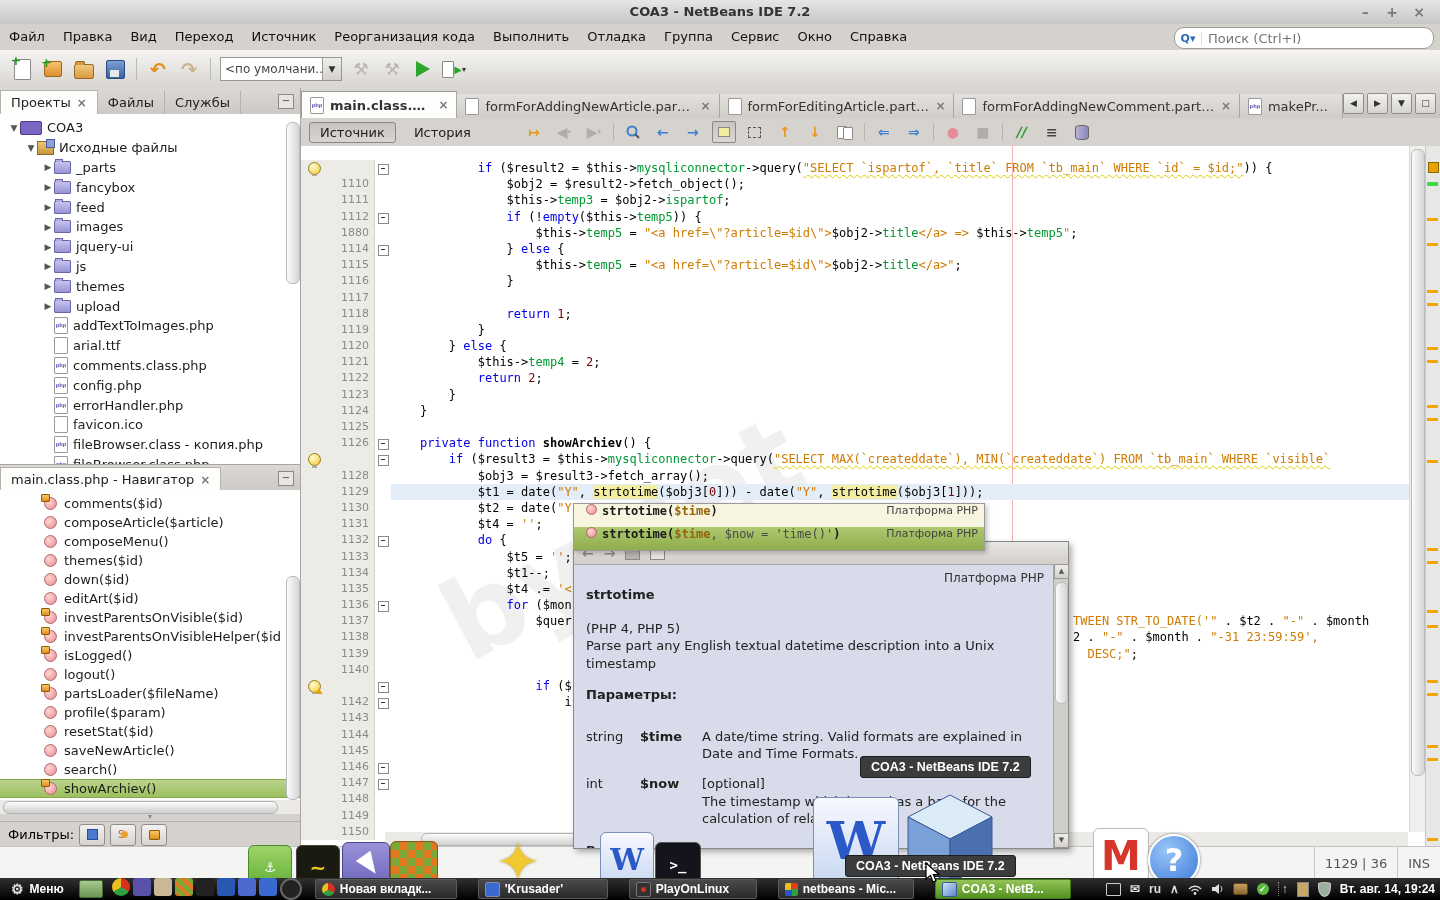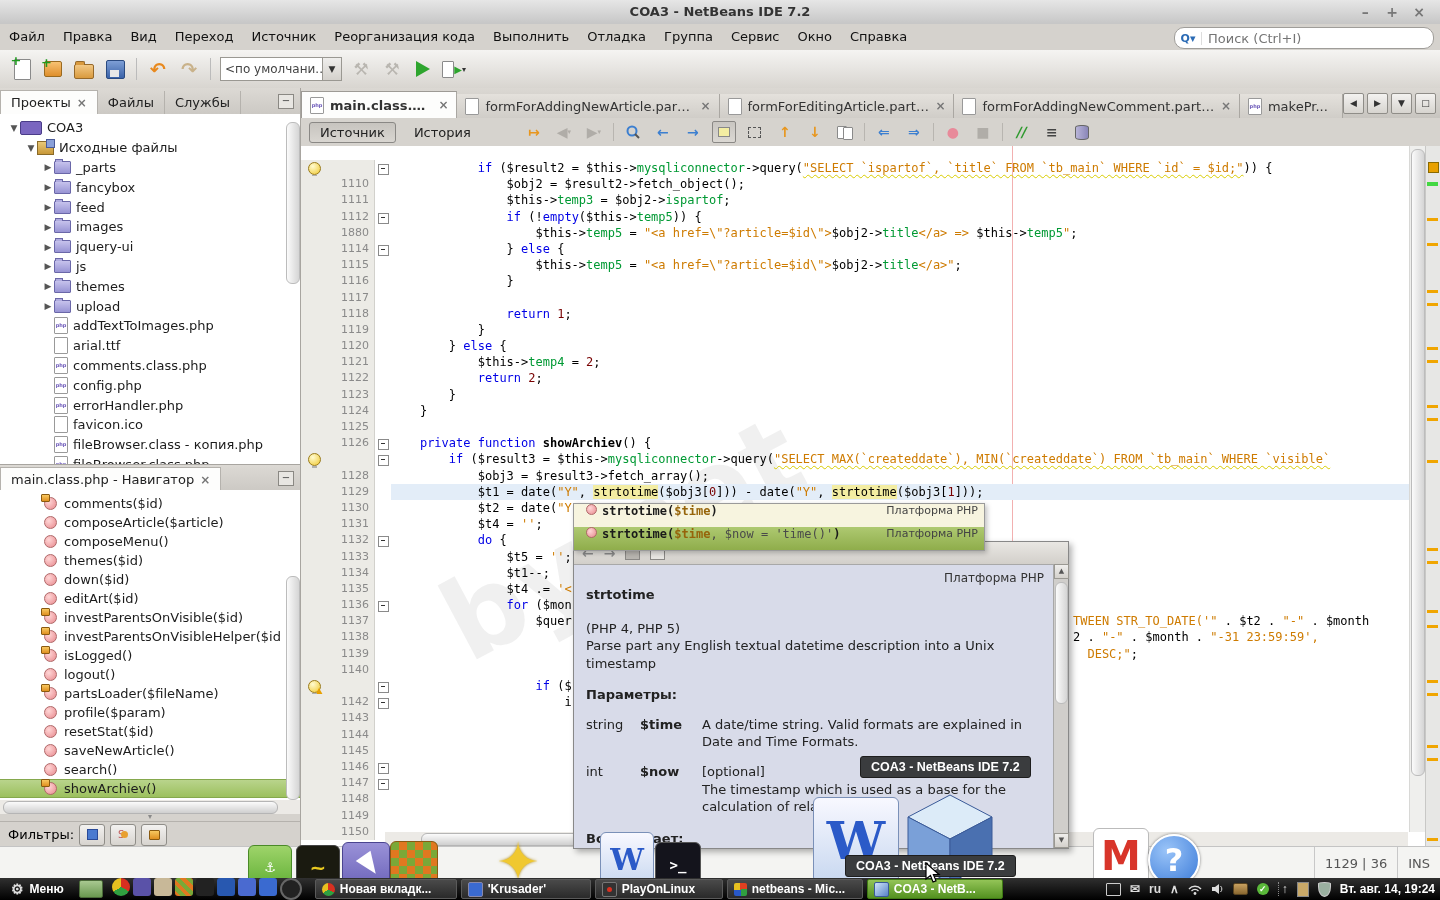--- a/index.html
+++ b/index.html
@@ -144,21 +144,21 @@
 
   
   #docpopup{position:absolute;left:573px;top:541px;width:494px;height:306px;z-index:50;border:1px solid #888;background:#d8dbe9;box-shadow:3px 3px 6px rgba(0,0,0,.3)}
   #doctb{height:22px;background:linear-gradient(#e9e7e3,#d2cfca);border-bottom:1px solid #a8a8a8;display:flex;align-items:center;gap:10px;padding-left:8px;color:#8a8a8a;font-weight:bold;font-size:14px}
   #docbody{position:absolute;left:0;top:22px;right:14px;bottom:0;padding:6px 10px 0 12px;color:#222;font-size:13px;line-height:1.35;overflow:hidden}
   #docplatform{text-align:right;font-size:12px;color:#333}
   #doctitle{font-weight:bold;margin-top:0px}
   #docver{margin-top:16px}
   #docsum{width:440px}
   #docparamslabel{font-weight:bold;margin-top:14px}
-  #docparams{margin-top:12px;display:grid;grid-template-columns:50px 58px 345px;column-gap:4px;row-gap:12px}
+  #docparams{margin-top:24px;display:grid;grid-template-columns:50px 58px 345px;column-gap:4px;row-gap:12px}
   .pname{font-weight:bold}
   .pdesc{white-space:pre-line}
   #docreturns{font-weight:bold;margin-top:14px}
   #docvsb{position:absolute;right:0;top:22px;bottom:0;width:14px;background:#d0cecb;border-left:1px solid #a8a8a8}
   #docvsb .arrow{position:absolute;left:0;width:13px;height:13px;background:linear-gradient(#efeeec,#d4d1cc);border:1px solid #9a9892;font-size:7px;text-align:center;line-height:12px;color:#555}
   #docvsb .vthumb{left:1px;top:18px;height:120px;width:11px}
 
   
   .dtooltip{position:absolute;z-index:70;background:#3a3c3e;border:1px solid #1e1e1e;color:#fff;
     font:bold 12.5px "Liberation Sans",sans-serif;padding:3px 10px;border-radius:3px;white-space:nowrap}
@@ -966,21 +966,21 @@
         <span class="qicon q-chrome"></span>
         <span class="qicon q-cursor"></span>
         <span class="qicon q-grad"></span>
         <span class="qicon q-checker"></span>
         <span class="qicon q-lambda"></span>
         <span class="qicon q-blue"></span>
         <span class="qicon q-grid"></span>
         <span class="qicon q-anchor"></span>
         <span class="qicon q-camera"></span>
       </span>
-    <span id="taskwins" style="display:flex;gap:4px;margin-left:10px">
+    <span id="taskwins" style="display:flex;gap:21px;margin-left:10px">
         <span class="twin" style="width: 128px;">
           <span class="wicon w-chrome"></span>
           <span class="elabel">Новая вкладк...</span>
         </span>
         <span class="twin" style="width: 116px;">
           <span class="wicon w-krusader"></span>
           <span class="elabel">'Krusader'</span>
         </span>
         <span class="twin" style="width: 114px;">
           <span class="wicon w-pol"></span>

